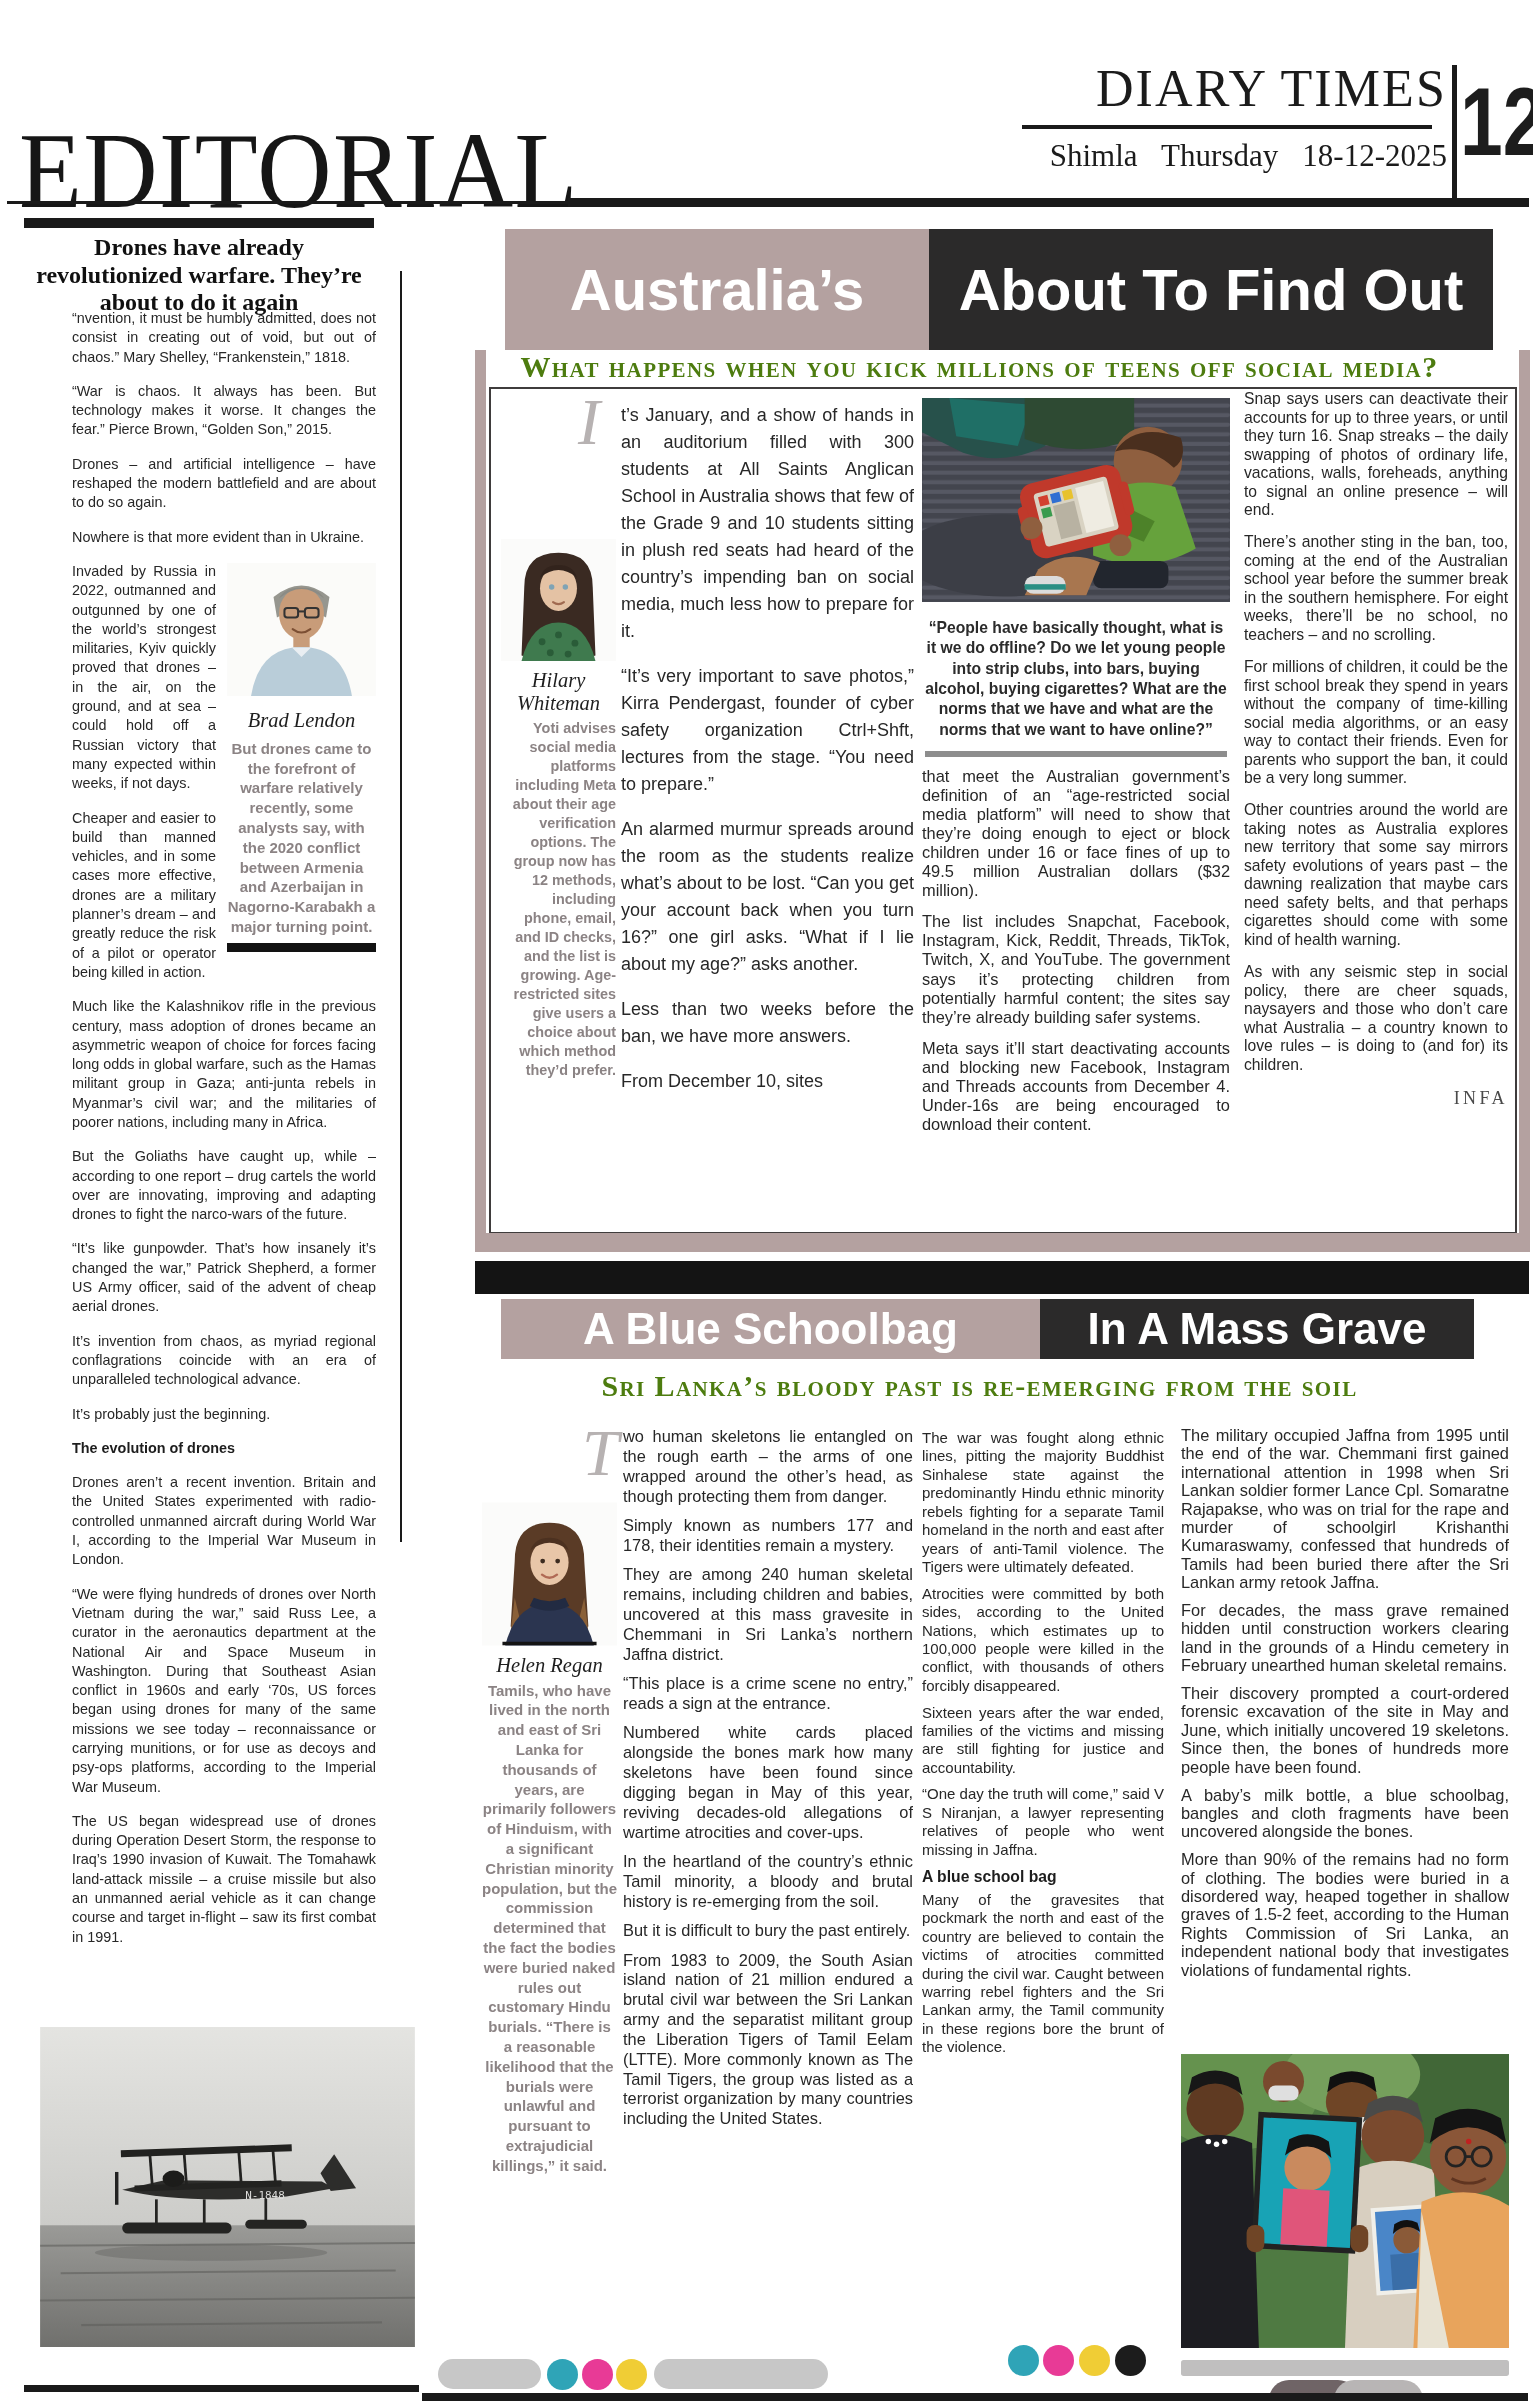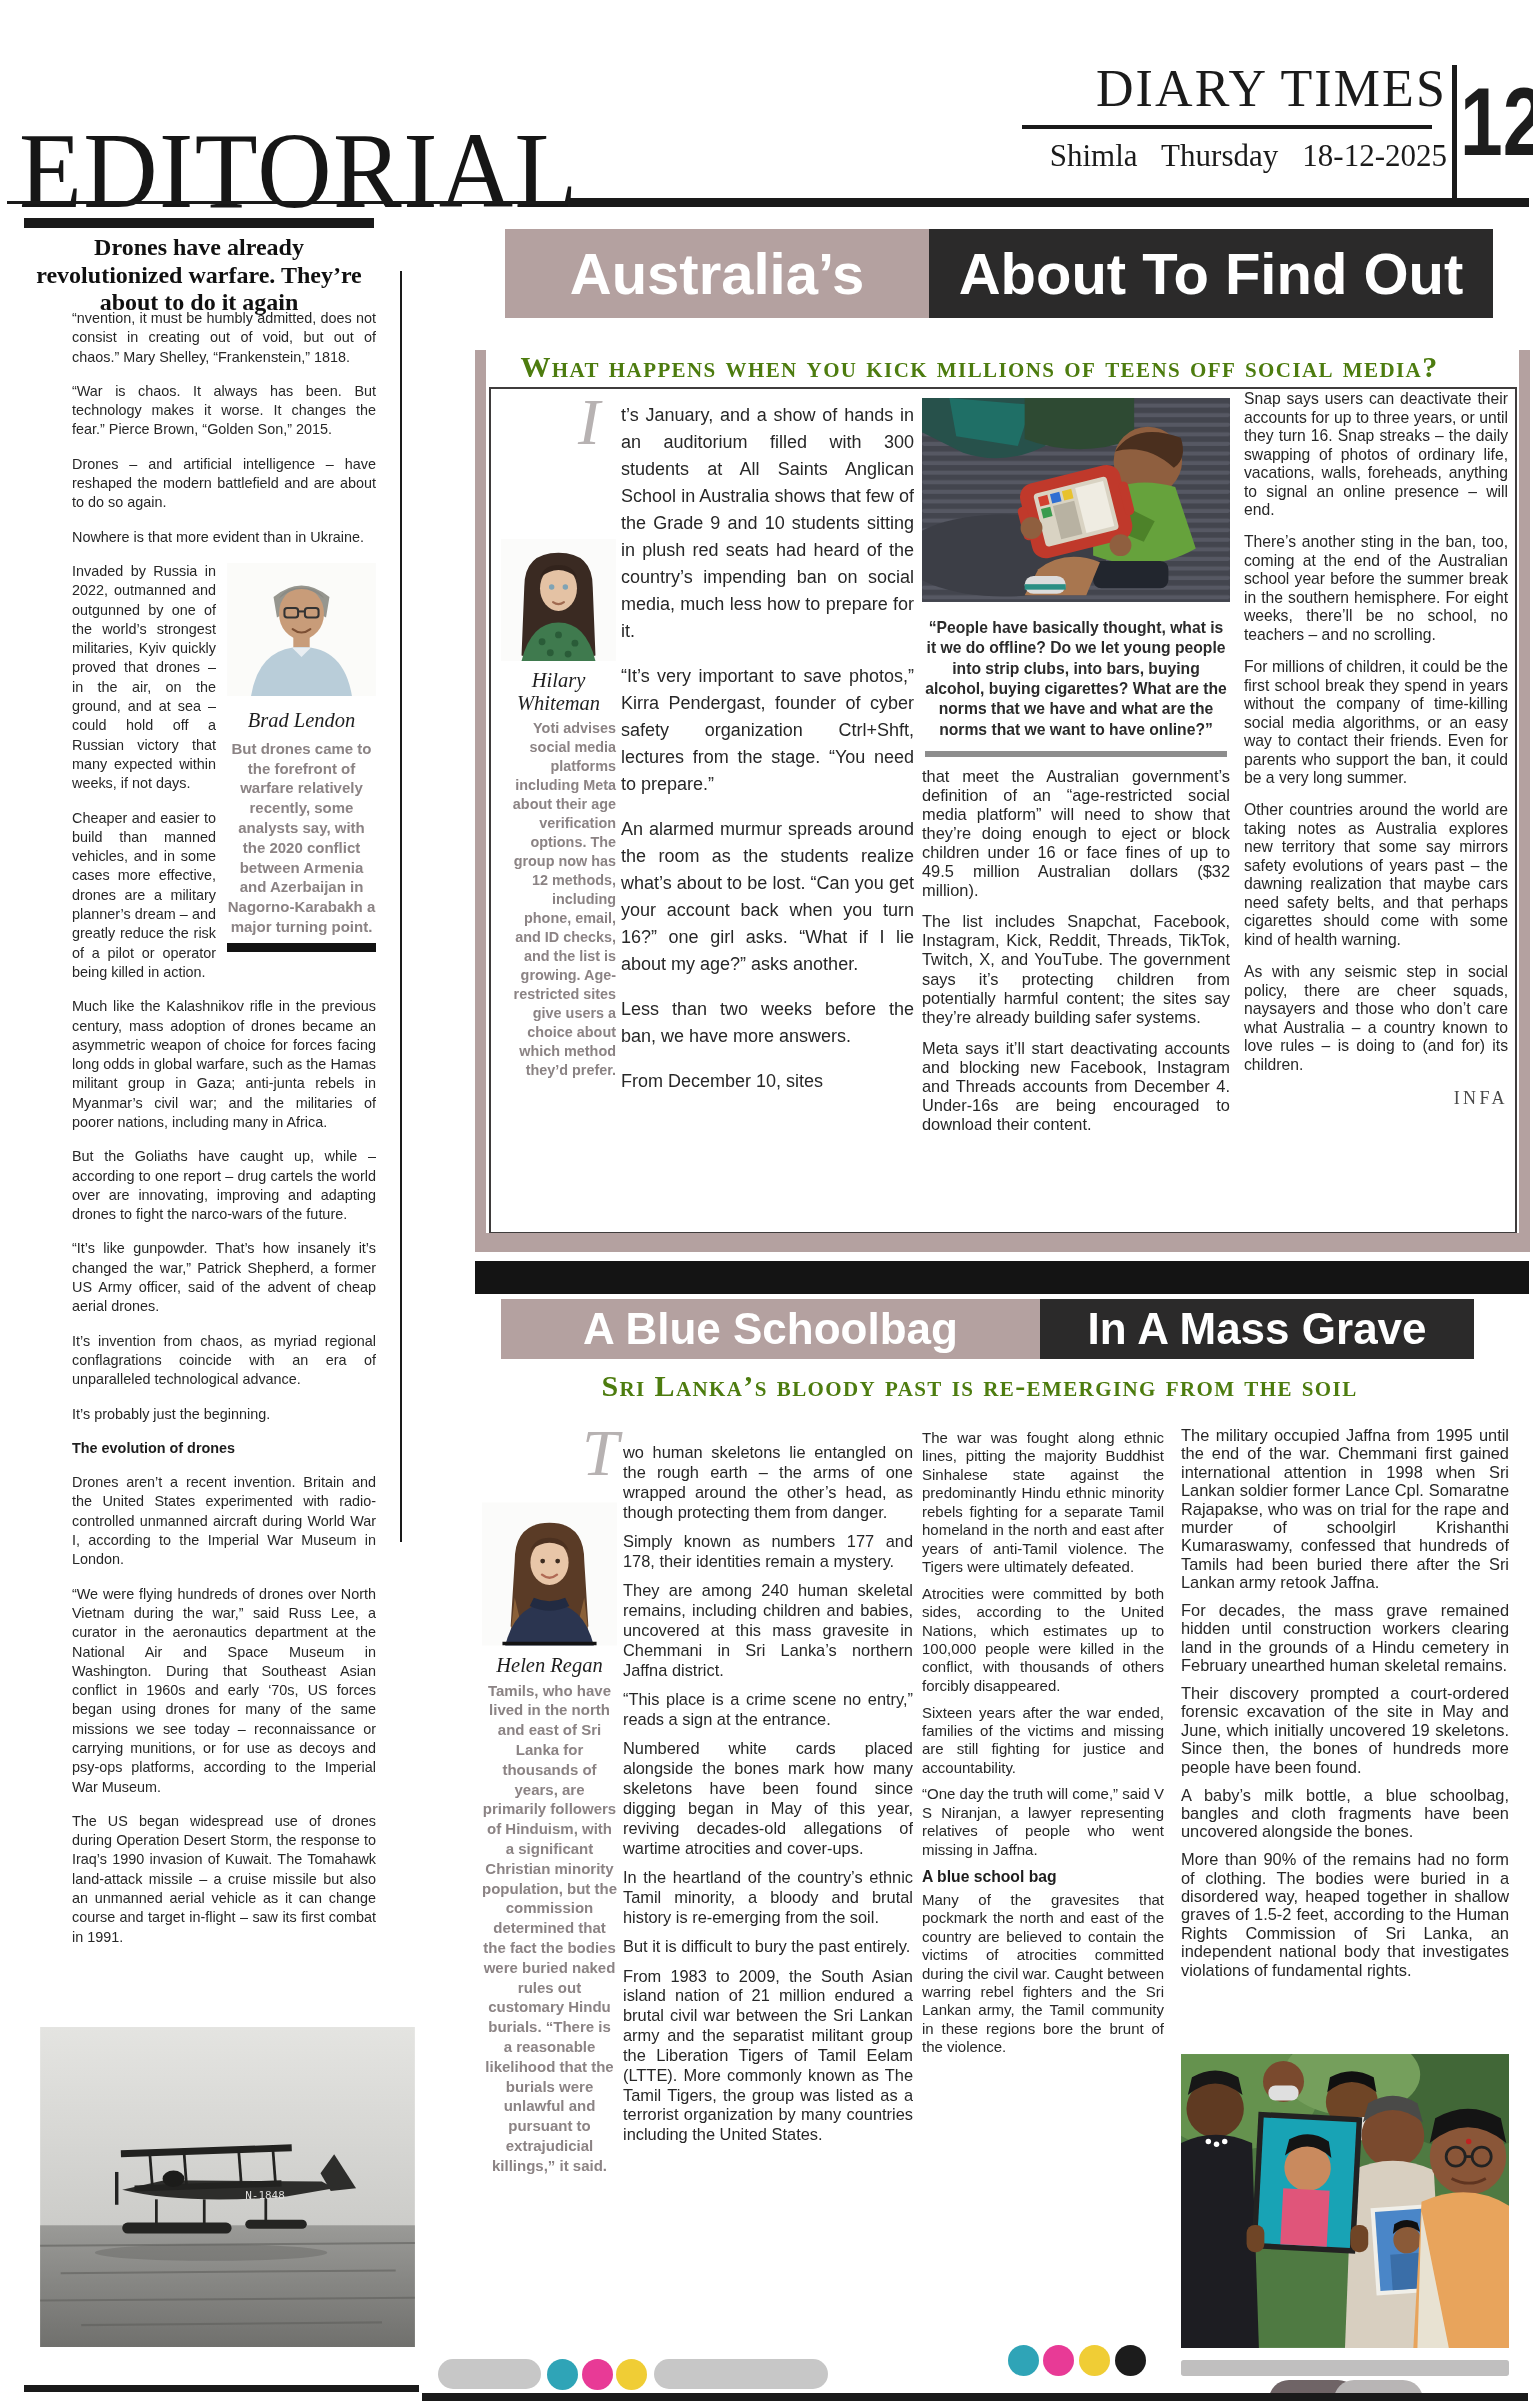--- a/index.html
+++ b/index.html
@@ -37,21 +37,21 @@
   .seg.mauve{background:var(--mauve,#b4a1a0);}
   .seg.dark{background:var(--dark,#2b2a2a);}
   .story-sub{font-family:"Liberation Serif",serif;font-weight:bold;font-variant:small-caps;
              font-size:30px;letter-spacing:1.4px;text-align:center;color:#4d7c0f;line-height:1;}
 
   
   .just{text-align:justify;}
   .a-col1{font-size:18px;line-height:1.5;}   .a-col1 p{margin:0 0 18px;}
   .a-col2-text{font-size:16.4px;line-height:1.16;} .a-col2-text p{margin:0 0 12.3px;}
   .a-col3{font-size:15.7px;line-height:1.18;}  .a-col3 p{margin:0 0 13.7px;}
-  .s-col1{font-size:16.4px;line-height:1.21;margin-top:16px;}  .s-col1 p{margin:0 0 9.6px;}
+  .s-col1{font-size:16.4px;line-height:1.21;}  .s-col1 p{margin:0 0 9.6px;}
   .s-col2{font-size:15px;line-height:1.23;}  .s-col2 p{margin:0 0 8.2px;}
   .s-col2 .colsub{font-size:15.7px;margin:2.7px 0 4.1px;}
   .s-col3{font-size:16.4px;line-height:1.12;}  .s-col3 p{margin:0 0 9.6px;}
   .photo-cap{font-weight:bold;font-size:15.7px;line-height:1.3;text-align:center;color:#2b2b2b;}
   .cap-rule{height:6.2px;background:#8d8d8d;margin:11px 2.7px 9.6px;}
   .credit{font-family:"Liberation Serif",serif;font-size:18px;letter-spacing:3.4px;text-align:right;color:#4a4a4a;}
   .cap-right{text-align:right;}
   .cap-center{text-align:center;font-size:15px;}
   .box{border:2.1px solid #3f3c3c;background:#fff;}
   .strip{background:var(--mauve,#b4a1a0);}
@@ -168,21 +168,21 @@
       <g stroke="#242422" stroke-width="4">
         <line x1="170" y1="252" x2="170" y2="288"></line>
           <line x1="240" y1="252" x2="240" y2="288"></line>
         <line x1="330" y1="248" x2="330" y2="284"></line>
       </g>
       <text x="300" y="252" font-family="DejaVu Sans Mono, monospace" font-size="16" fill="#dddddb">N-1848</text>
     </g>
     <ellipse cx="250" cy="330" rx="170" ry="12" fill="#57575455"></ellipse>
   </svg>
 
-  <div class="abs story-headline" style="left:505px;top:229px;height:89px;font-size:58px;">
+  <div class="abs story-headline" style="left:505px;top:229px;height:121px;font-size:58px;">
     <div class="seg mauve" style="width:424px;">Australia’s</div>
     <div class="seg dark" style="width:564px;">About To Find Out</div>
   </div>
   <div class="abs story-sub" style="left:482px;top:352px;width:995px;">What happens when you kick millions of teens off social media?</div>
 
   <div class="abs strip" style="left:475px;top:350px;width:11px;height:902px;"></div>
   <div class="abs strip" style="left:1519px;top:350px;width:11px;height:902px;"></div>
   <div class="abs box" style="left:489px;top:387px;width:1024px;height:843px;"></div>
   <div class="abs strip" style="left:475px;top:1233px;width:1054px;height:19px;"></div>
   <div class="abs divbar" style="left:475px;top:1261px;width:1054px;height:33px;"></div>

